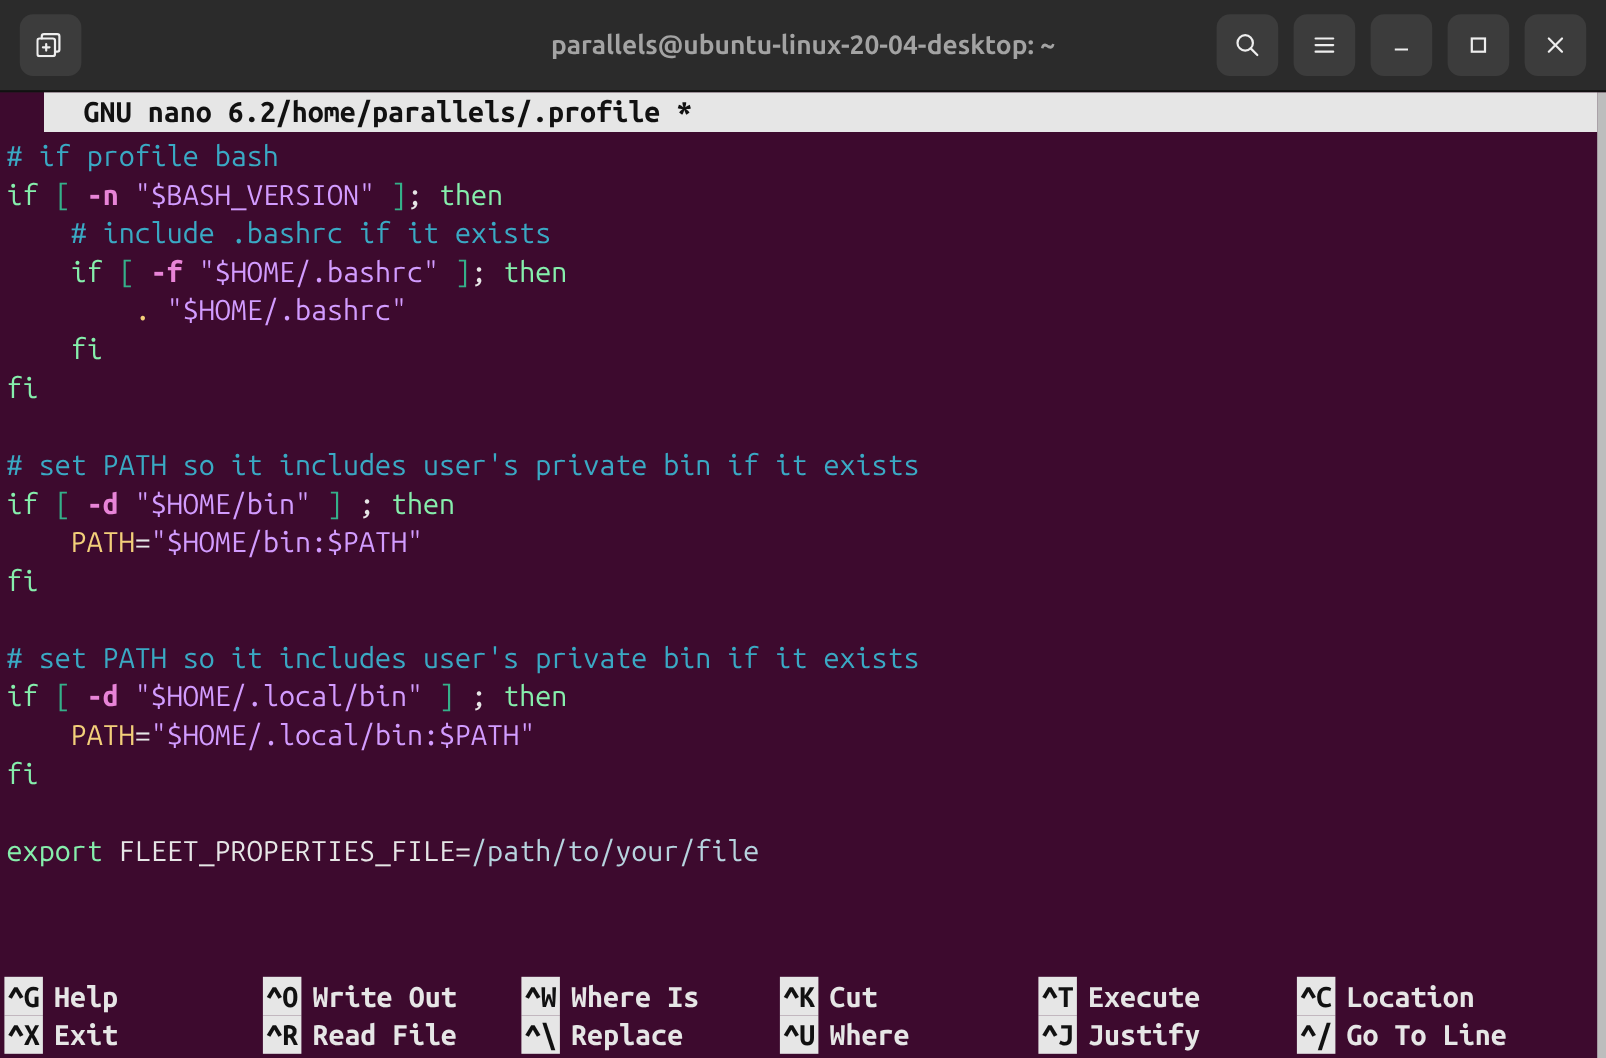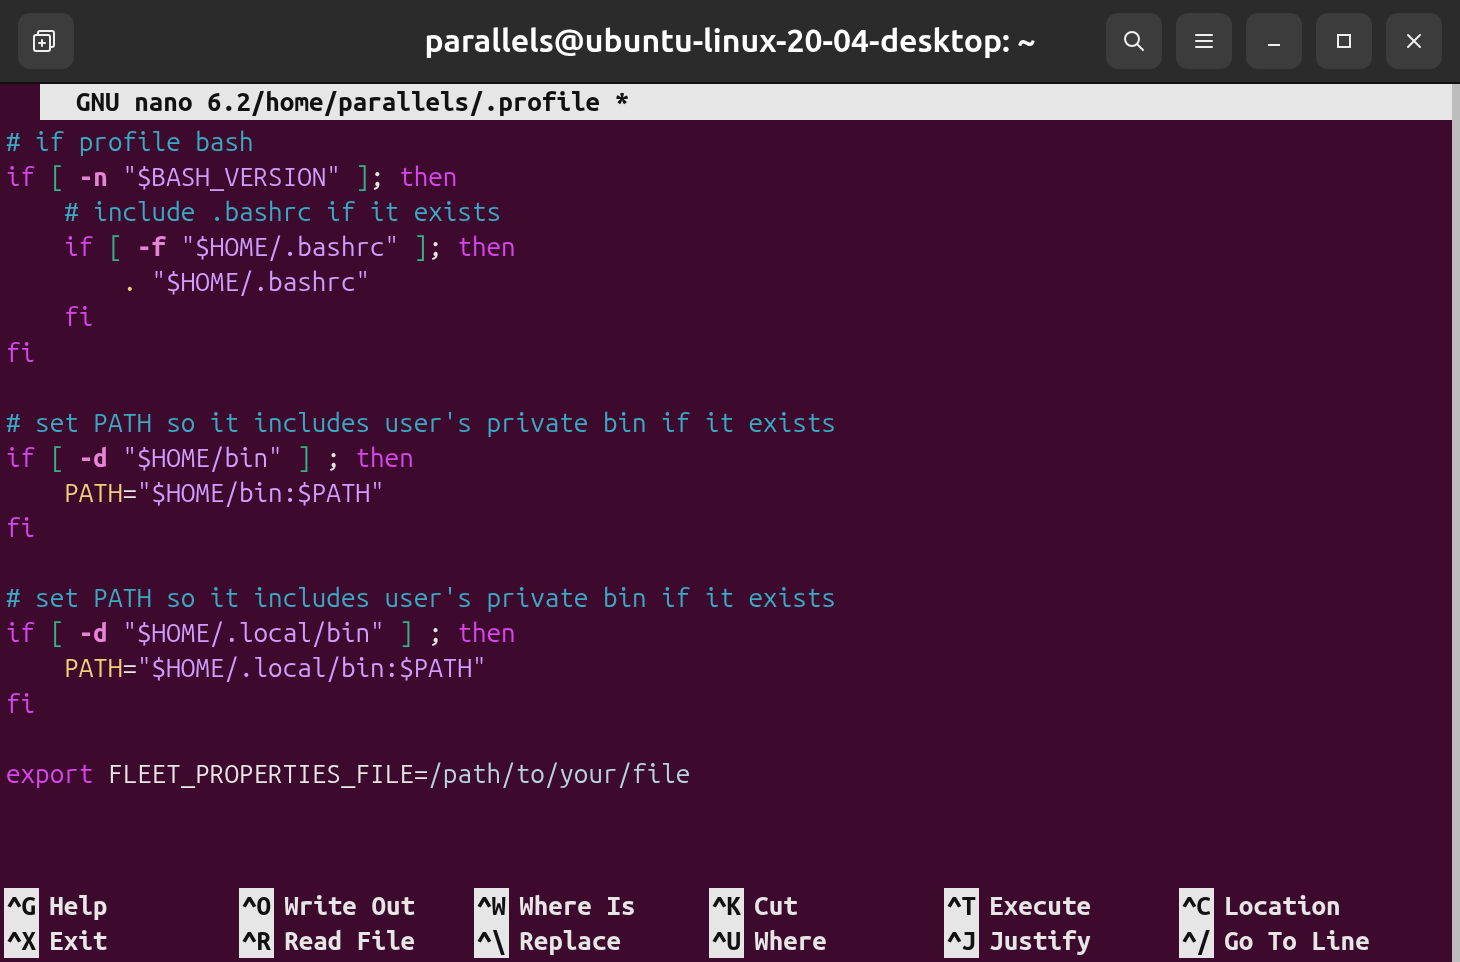--- a/index.html
+++ b/index.html
@@ -27,24 +27,24 @@
     background:#3c3c3c;
     display:flex; align-items:center; justify-content:center;
     color:#f0f0f0;
     font-family:"Segoe UI",sans-serif;
     font-size:22px;
     cursor:pointer;
   }
   .win-btn.dark { background:#3c3c3c; }
   .spacer { flex:1; }
   .title-text {
-    color:#ffffff;
+    color:#a3a3a3;
     font-weight:bold;
     font-family:"Ubuntu","Segoe UI",sans-serif;
-    font-size:32px;
+    font-size:24px;
     position:absolute;
     left:50%; transform:translateX(-50%);
     white-space:nowrap;
   }
   svg.icon { display:block; }
 
   
   .terminal {
     background:#3d0a2e;          
     height:calc(962px - 84px);
@@ -71,21 +71,21 @@
   .nano-bar .center { flex:1; text-align:left; white-space:pre; }
   .nano-bar .right { width:140px; }
 
   
   pre.edit {
     font:inherit;
     padding:4px 6px;
     white-space:pre;
   }
   .c-comment { color:#3aa9c4; }
-  .c-kw      { color:#d946ef; }
+  .c-kw      { color:#86efac; }
   .c-op      { color:#e884d7; font-weight:bold; }
   .c-brack   { color:#35b08a; }
   .c-str     { color:#d29cff; }
   .c-var     { color:#f3cf7a; }
   .c-plain   { color:#e6e6e6; }
   .c-dot     { color:#f3cf7a; }
   .c-path    { color:#b7d4df; font-weight:normal; }
 
   
   .footer {

